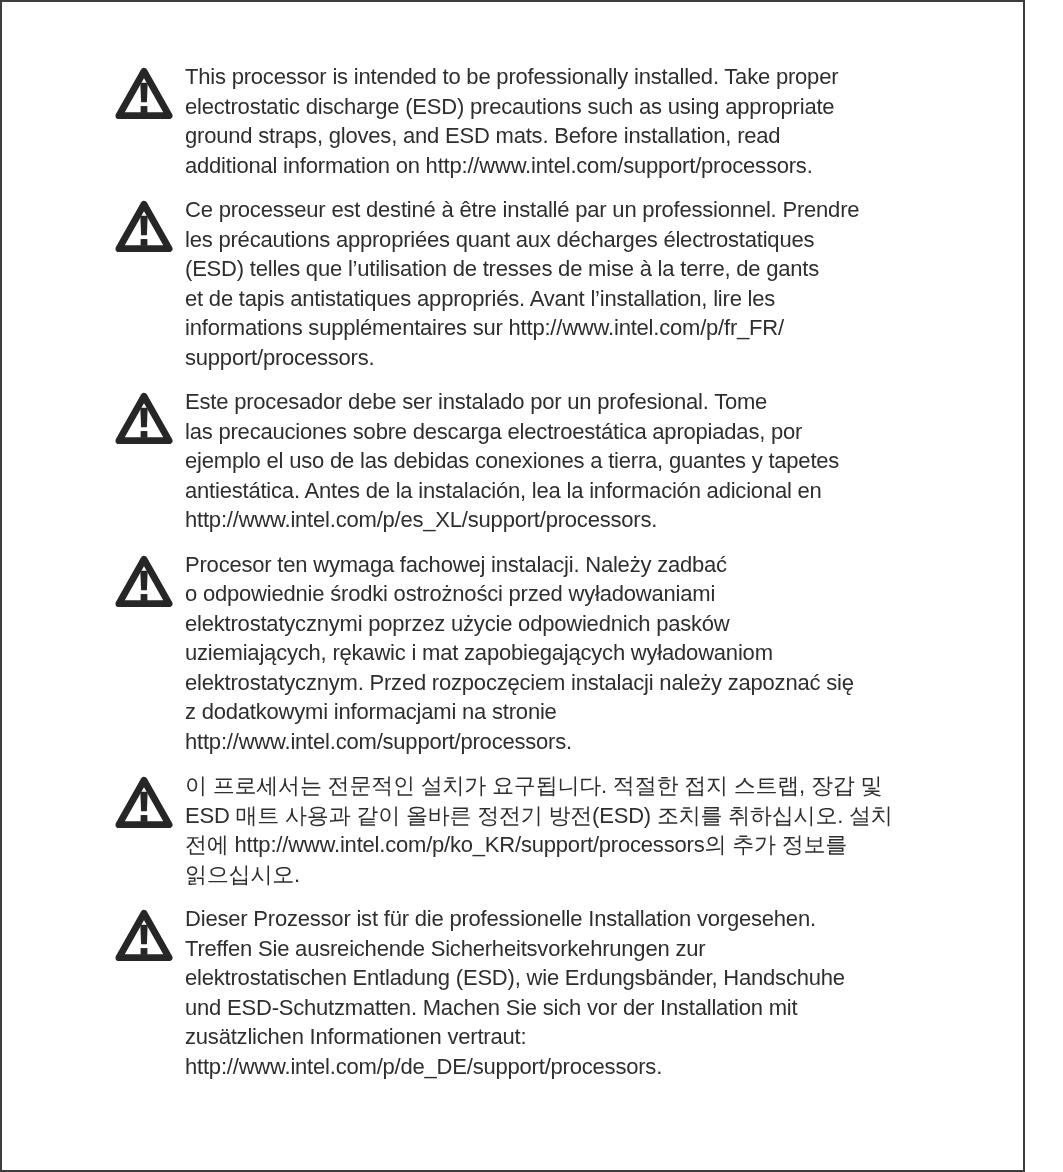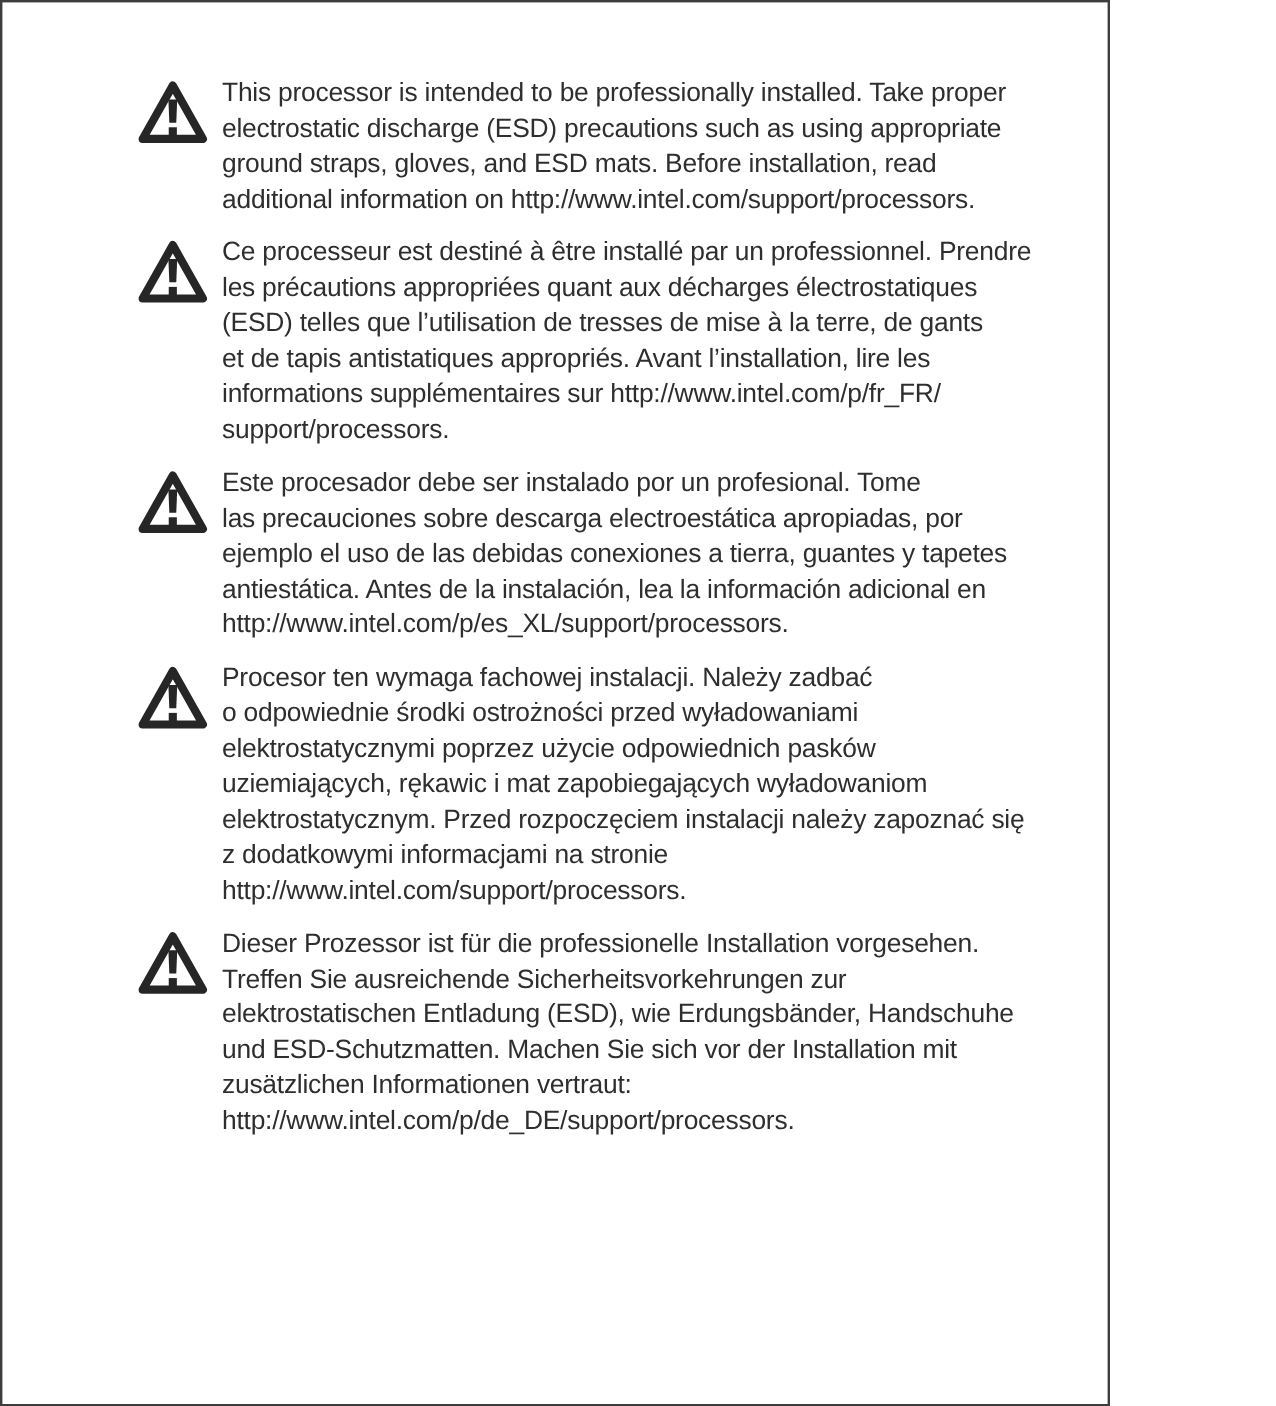--- a/index.html
+++ b/index.html
@@ -2,21 +2,21 @@
 <html><head>
 <meta charset="utf-8">
 <style>
   html, body {
     margin: 0;
     padding: 0;
     background: #ffffff;
   }
   .page {
     position: relative;
-    width: 925px;
+    width: 1025px;
     height: 1172px;
     box-sizing: border-box;
     border: 2px solid #3d3d3d;
     background: #ffffff;
     font-family: "Liberation Sans", "DejaVu Sans", sans-serif;
     padding: 60px 50px 0 113px;
     overflow: hidden;
   }
   .warning-block {
     display: flex;
@@ -105,20 +105,33 @@
     </span>
     <p class="warning-text">Procesor ten wymaga fachowej instalacji. Należy zadbać
 o odpowiednie środki ostrożności przed wyładowaniami
 elektrostatycznymi poprzez użycie odpowiednich pasków
 uziemiających, rękawic i mat zapobiegających wyładowaniom
 elektrostatycznym. Przed rozpoczęciem instalacji należy zapoznać się
 z dodatkowymi informacjami na stronie
 http://www.intel.com/support/processors.</p>
   </div>
 
+  <div class="warning-block">
+    <span class="warning-icon">
+      <svg viewBox="0 0 60 56" aria-hidden="true">
+        <path d="M30 5 L56 51 L4 51 Z" fill="none" stroke="#262626" stroke-width="7" stroke-linejoin="round"></path>
+        <path d="M26.2 17 L33.8 17 L33 37 L27 37 Z" fill="#262626"></path>
+        <rect x="26.5" y="41" width="7" height="7" fill="#262626"></rect>
+      </svg>
+    </span>
+    <p class="warning-text">이 프로세서는 전문적인 설치가 요구됩니다. 적절한 접지 스트랩, 장갑 및
+ESD 매트 사용과 같이 올바른 정전기 방전(ESD) 조치를 취하십시오. 설치
+전에 http://www.intel.com/p/ko_KR/support/processors의 추가 정보를
+읽으십시오.</p>
+  </div>
 
   <div class="warning-block">
     <span class="warning-icon">
       <svg viewBox="0 0 60 56" aria-hidden="true">
         <path d="M30 5 L56 51 L4 51 Z" fill="none" stroke="#262626" stroke-width="7" stroke-linejoin="round"></path>
         <path d="M26.2 17 L33.8 17 L33 37 L27 37 Z" fill="#262626"></path>
         <rect x="26.5" y="41" width="7" height="7" fill="#262626"></rect>
       </svg>
     </span>
     <p class="warning-text">Dieser Prozessor ist für die professionelle Installation vorgesehen.

